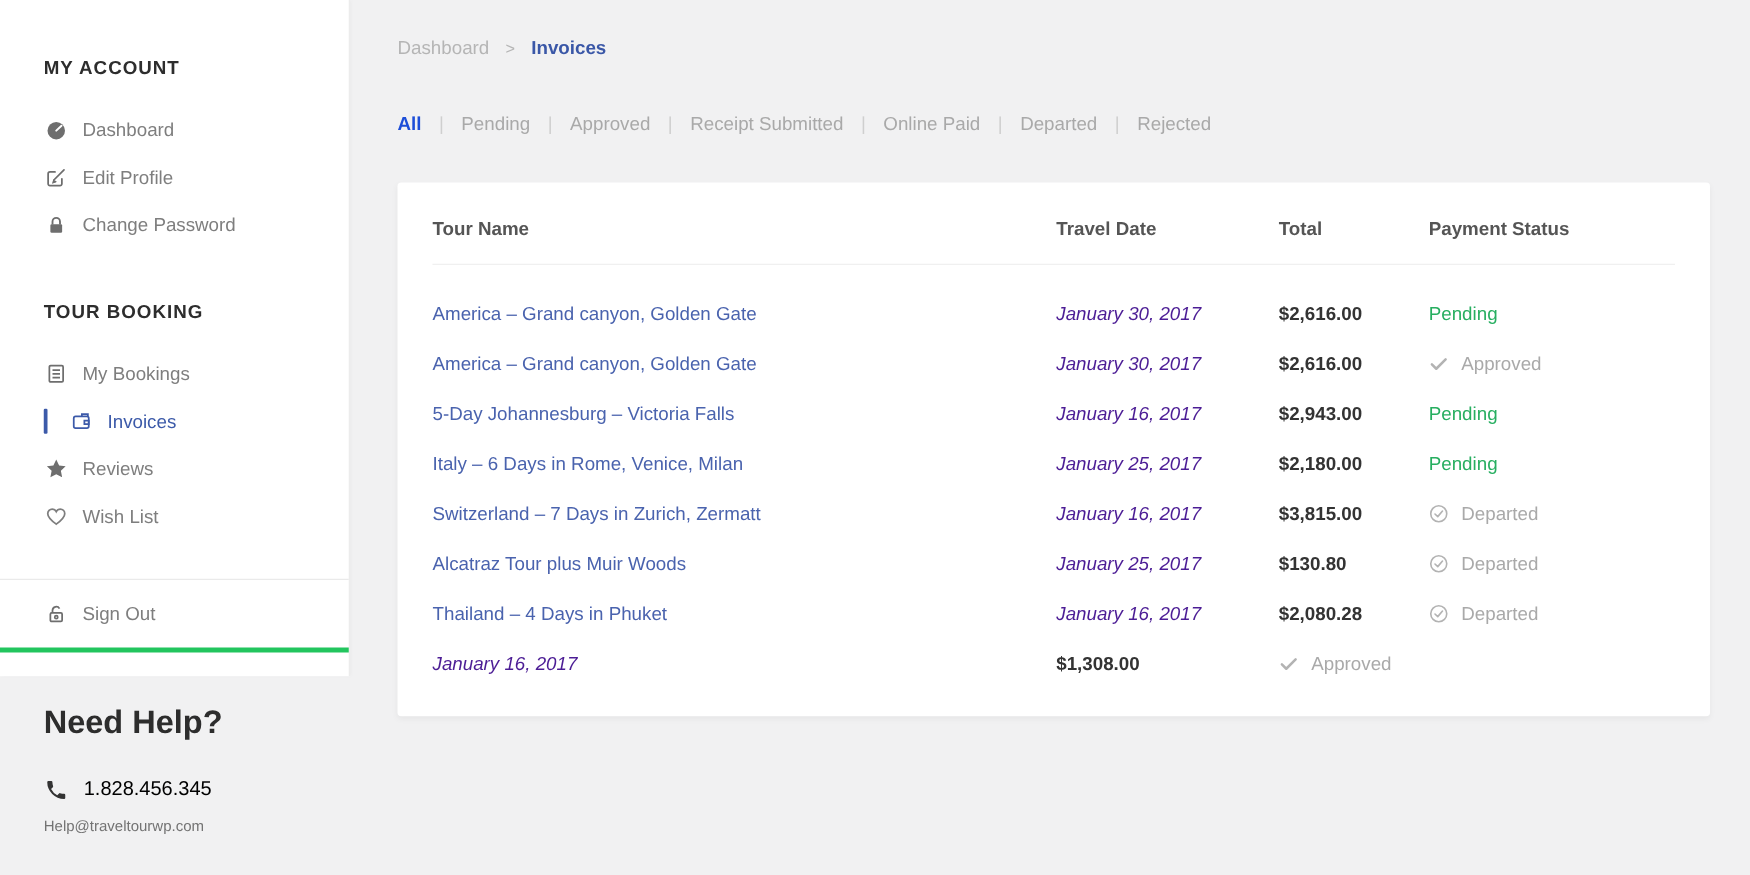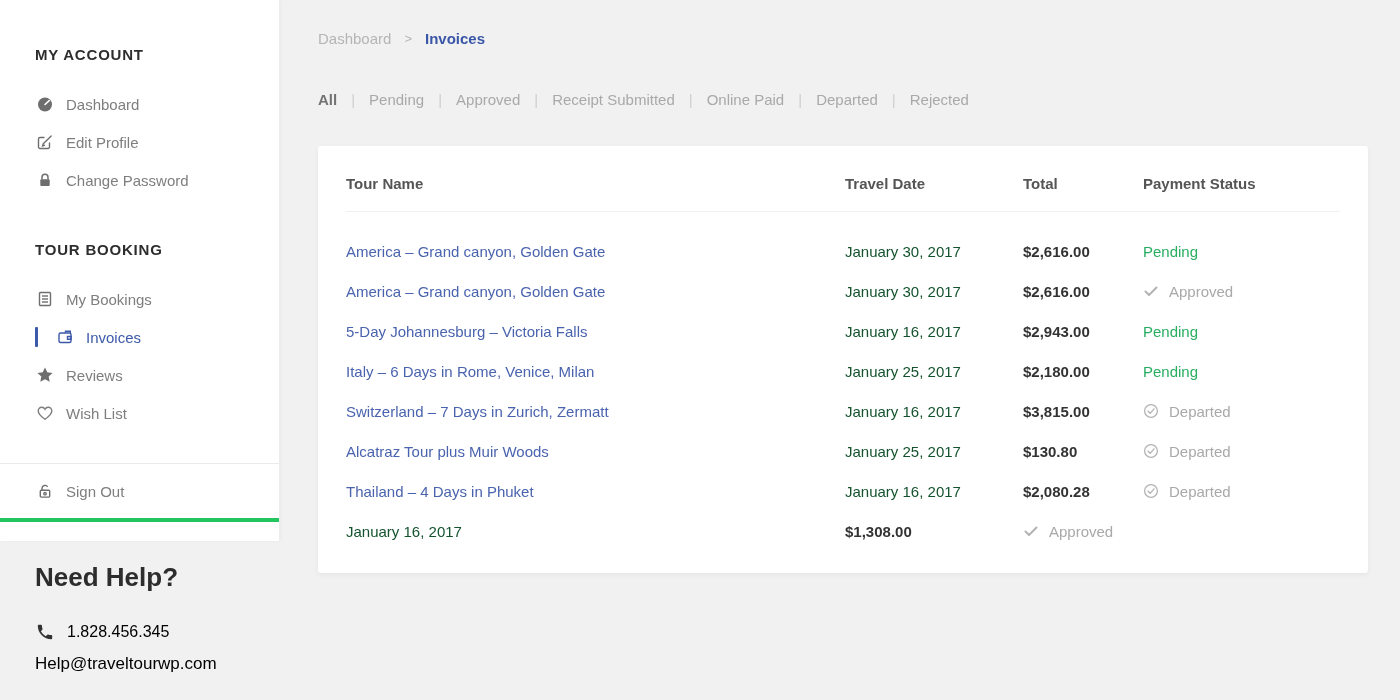--- a/index.html
+++ b/index.html
@@ -72,62 +72,62 @@
     display: flex;
     align-items: flex-end;
     margin: 30px 0 0 36px;
     font-size: 16px;
     color: #000000;
   }
   .phone-row .nav-icon { width: 18px; height: 18px; margin-right: 13px; }
   .email-link {
     display: inline-block;
     margin: 13px 0 0 35px;
-    font-size: 17px;
-    color: #000000;
+    font-size: 12px;
+    color: #737373;
     text-decoration: none;
     cursor: pointer;
   }
 
   
   .main { flex: 1; padding: 30px 0 0 38px; }
   .breadcrumb { font-size: 15px; display: flex; align-items: center; }
   .crumb-parent { color: #b5b5b5; cursor: pointer; }
   .crumb-sep { color: #b5b5b5; margin: 0 13px; font-size: 13px; }
   .crumb-current { color: #3a57a7; font-weight: 600; }
 
   .filter-tabs {
     margin-top: 44px;
     display: flex;
     align-items: center;
     font-size: 15px;
   }
   .tab { color: #a9a9a9; cursor: pointer; }
-  .tab.active { color: #737373; font-weight: 700; }
+  .tab.active { color: #1d4ed8; font-weight: 700; }
   .tab-sep { color: #cfcfcf; margin: 0 14px; }
 
   .card {
     margin-top: 38px;
     width: 1050px;
     background: #ffffff;
     border-radius: 3px;
     box-shadow: 0 2px 5px rgba(0,0,0,0.05);
     padding: 22px 28px 22px 28px;
   }
   .tbl-header, .tbl-row {
     display: grid;
     grid-template-columns: 499px 178px 120px 1fr;
     align-items: center;
   }
   .tbl-header { height: 30px; font-size: 15px; font-weight: 700; color: #555; }
   .tbl-divider { border: none; border-top: 1px solid #f0f0f0; margin-top: 13px; }
   .tbl-body { margin-top: 19px; }
   .tbl-row { height: 40px; font-size: 15px; }
   .cell-tour { color: #4a63ae; cursor: pointer; }
-  .cell-date { color: #14532d; }
+  .cell-date { color: #4c1d95; font-style: italic; }
   .cell-total { color: #333; font-weight: 700; }
   .cell-status { display: flex; align-items: center; }
   .st-icon { width: 16px; height: 16px; margin-right: 10px; flex: none; }
   .cell-status[data-status="pending"] { color: #27ae60; }
   .cell-status[data-status="approved"] { color: #a9a9a9; }
   .cell-status[data-status="departed"] { color: #a9a9a9; }
 </style>
 </head>
 <body>
 

